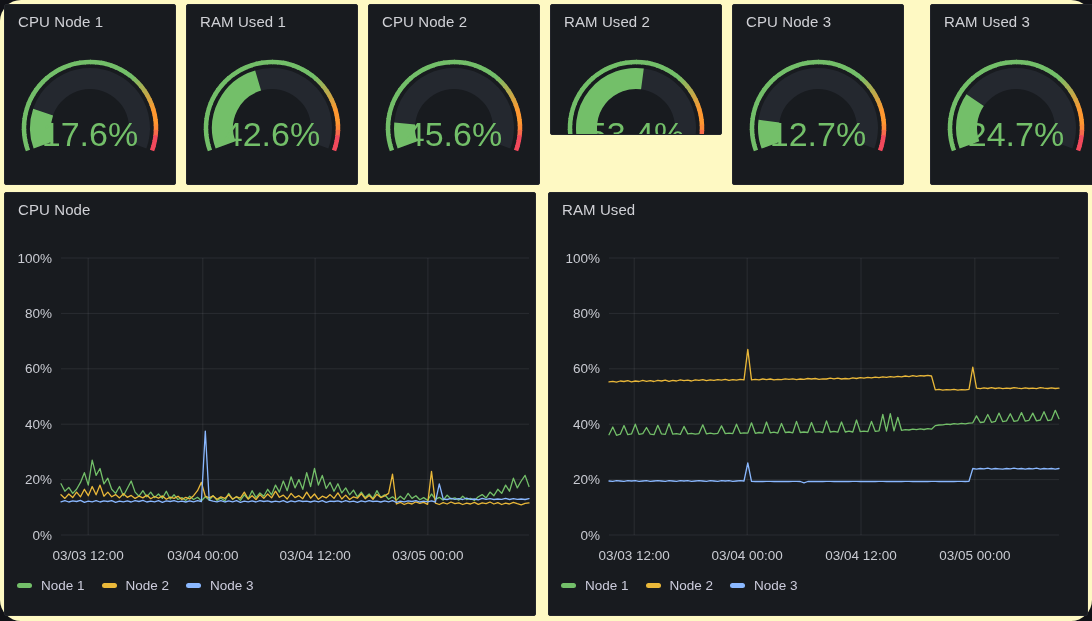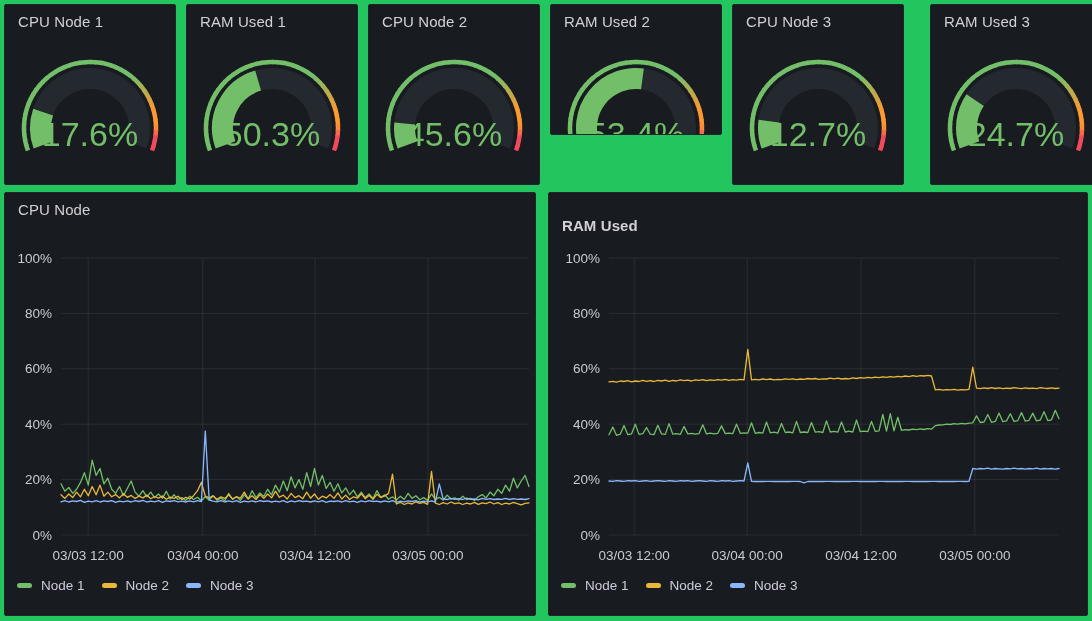--- a/index.html
+++ b/index.html
@@ -1,19 +1,19 @@
 <!DOCTYPE html>
 <html><head>
 <meta charset="utf-8">
 <style>
   html,body{margin:0;padding:0;background:#111217;}
   body{width:1092px;height:621px;overflow:hidden;
        font-family:"Liberation Sans","DejaVu Sans",sans-serif;
        -webkit-font-smoothing:antialiased;}
-  .dashboard{position:relative;width:1092px;height:621px;background:#22c55e;}
+  .dashboard{position:relative;width:1092px;height:621px;background:#fef9c3;border-radius:21px;}
   .panel{position:absolute;background:#181b1f;border:1px solid #23252b;border-radius:2px;box-sizing:border-box;overflow:hidden;}
   .panel-title{padding:8px 13px 0 13px;font-size:15px;font-weight:500;color:#d0d1d6;letter-spacing:.1px;white-space:nowrap;}
   
   .gauge-wrap{position:relative;width:160px;height:120px;margin:24px auto 0 auto;}
   .gauge-svg{position:absolute;left:0;top:0;}
   .gauge-value{position:absolute;left:0;right:0;top:61px;text-align:center;
                font-size:34px;font-weight:500;color:#73bf69;}
   
   .chart-body{position:absolute;left:0;top:0;right:0;bottom:0;}
   .chart-svg{position:absolute;left:0;top:0;}
@@ -133,21 +133,21 @@
           <path d="M 144.54 60.18 A 66 66 0 0 1 145.56 66.39" fill="none" stroke="rgb(255,152,48)" stroke-width="4.5"></path>
           <path d="M 145.44 65.39 A 66 66 0 0 1 145.96 71.65" fill="none" stroke="rgb(255,152,48)" stroke-width="4.5"></path>
           <path d="M 145.91 70.64 A 66 66 0 0 1 145.93 76.93" fill="none" stroke="rgb(253,139,55)" stroke-width="4.5"></path>
           <path d="M 145.97 75.92 A 66 66 0 0 1 145.49 82.19" fill="none" stroke="rgb(247,106,74)" stroke-width="4.5"></path>
           <path d="M 145.61 81.19 A 66 66 0 0 1 144.63 87.40" fill="none" stroke="rgb(242,73,92)" stroke-width="4.5"></path>
           <path d="M 144.82 86.40 A 66 66 0 0 1 143.35 92.52" fill="none" stroke="rgb(242,73,92)" stroke-width="4.5"></path>
           <path d="M 143.63 91.55 A 66 66 0 0 1 142.02 96.57" fill="none" stroke="rgb(242,73,92)" stroke-width="4.5"></path>
           <path d="M 33.49 90.93 A 49.5 49.5 0 1 1 126.51 90.93" fill="none" stroke="#24282f" stroke-width="21"></path>
           <path d="M 33.49 90.93 A 49.5 49.5 0 0 1 66.12 26.48" fill="none" stroke="#73bf69" stroke-width="21"></path>
         </svg>
-      <div class="gauge-value">50.3%</div>
+      <div class="gauge-value">42.6%</div>
     </div>
   </div>
   <div class="panel" style="left:368px;top:4px;width:172px;height:181px;">
     <div class="panel-title">CPU Node 2</div>
     <div class="gauge-wrap">
       <svg class="gauge-svg" width="160" height="118">
           <path d="M 17.98 96.57 A 66 66 0 0 1 16.11 90.57" fill="none" stroke="rgb(115,191,105)" stroke-width="4.5"></path>
           <path d="M 16.37 91.55 A 66 66 0 0 1 14.99 85.41" fill="none" stroke="rgb(115,191,105)" stroke-width="4.5"></path>
           <path d="M 15.18 86.40 A 66 66 0 0 1 14.29 80.18" fill="none" stroke="rgb(115,191,105)" stroke-width="4.5"></path>
           <path d="M 14.39 81.19 A 66 66 0 0 1 14.01 74.91" fill="none" stroke="rgb(115,191,105)" stroke-width="4.5"></path>
@@ -442,21 +442,21 @@
           <text x="198.15" y="367" text-anchor="middle" fill="#c9cbd2" font-size="13.5">03/04 00:00</text>
           <line x1="312" y1="65" x2="312" y2="342" stroke="rgba(204,204,220,0.10)" stroke-width="1"></line>
           <text x="312" y="367" text-anchor="middle" fill="#c9cbd2" font-size="13.5">03/04 12:00</text>
           <line x1="425.84999999999997" y1="65" x2="425.84999999999997" y2="342" stroke="rgba(204,204,220,0.10)" stroke-width="1"></line>
           <text x="425.84999999999997" y="367" text-anchor="middle" fill="#c9cbd2" font-size="13.5">03/05 00:00</text>
           <polyline points="60.0,241.7 63.8,234.0 67.5,242.3 71.3,241.2 75.0,232.6 78.8,241.7 82.5,240.9 86.3,231.2 90.0,241.4 93.8,240.6 97.5,234.5 101.3,241.2 105.0,241.7 108.8,232.3 112.5,240.9 116.3,241.4 120.0,230.6 123.8,241.2 127.5,240.6 131.3,241.4 135.0,233.4 138.8,240.9 142.5,240.3 146.3,241.2 150.0,240.6 153.8,231.8 157.5,240.9 161.3,240.1 165.0,240.9 168.8,240.3 172.5,232.9 176.3,240.6 180.0,240.1 183.8,240.6 187.5,231.2 191.3,240.3 195.0,239.8 198.8,240.1 202.5,229.8 206.3,240.3 210.0,239.5 213.8,240.1 217.5,229.0 221.3,239.8 225.0,239.2 228.8,240.1 232.5,230.4 236.3,239.5 240.0,239.0 243.8,239.8 247.5,228.4 251.3,239.5 255.0,239.0 258.8,239.5 262.5,229.5 266.3,239.2 270.0,238.7 273.8,239.5 277.5,227.9 281.3,239.0 285.0,238.4 288.8,239.2 292.5,229.0 296.3,239.0 300.0,238.1 303.8,239.0 307.5,227.0 311.3,238.7 315.0,238.1 318.8,238.7 322.5,228.4 326.3,238.4 330.0,237.8 333.8,221.5 337.5,238.1 341.3,220.7 345.0,237.8 348.8,224.3 352.5,237.3 356.3,236.7 360.0,237.0 363.8,236.2 367.5,236.7 371.3,235.9 375.0,236.5 378.8,235.6 382.5,236.2 386.3,232.6 390.0,232.0 393.8,231.8 397.5,231.2 401.3,231.5 405.0,230.6 408.8,231.2 412.5,230.4 416.3,230.9 420.0,230.1 423.8,229.8 427.5,222.9 431.3,229.5 435.0,229.0 438.8,221.5 442.5,229.3 446.3,228.4 450.0,220.1 453.8,228.7 457.5,227.9 461.3,220.7 465.0,228.4 468.8,227.6 472.5,219.6 476.3,228.2 480.0,227.3 483.8,220.1 487.5,227.9 491.3,227.0 495.0,218.7 498.8,227.6 502.5,226.8 506.3,217.3 510.0,225.7" fill="none" stroke="#73bf69" stroke-width="1.3" stroke-linejoin="round" stroke-linecap="round"></polyline>
           <polyline points="60.0,188.8 63.8,188.3 67.5,189.1 71.3,188.0 75.0,188.5 78.8,187.7 82.5,188.8 86.3,188.0 90.0,188.5 93.8,187.4 97.5,188.3 101.3,187.7 105.0,188.5 108.8,187.4 112.5,188.0 116.3,187.2 120.0,188.3 123.8,187.4 127.5,188.0 131.3,186.9 135.0,187.7 138.8,187.2 142.5,188.0 146.3,186.9 150.0,187.4 153.8,186.6 157.5,187.7 161.3,186.9 165.0,187.4 168.8,186.6 172.5,187.2 176.3,186.3 180.0,187.4 183.8,186.6 187.5,187.2 191.3,186.3 195.0,186.9 198.8,156.4 202.5,186.9 206.3,186.3 210.0,186.9 213.8,186.0 217.5,186.6 221.3,186.0 225.0,186.9 228.8,186.3 232.5,186.6 236.3,185.8 240.0,186.3 243.8,185.8 247.5,186.6 251.3,186.0 255.0,186.3 258.8,185.5 262.5,186.0 266.3,185.5 270.0,186.3 273.8,185.8 277.5,186.0 281.3,185.2 285.0,185.8 288.8,185.2 292.5,186.0 296.3,185.5 300.0,185.8 303.8,184.9 307.5,185.5 311.3,184.7 315.0,185.2 318.8,184.4 322.5,184.9 326.3,184.1 330.0,184.7 333.8,183.8 337.5,184.4 341.3,183.6 345.0,184.1 348.8,183.3 352.5,183.8 356.3,183.0 360.0,183.6 363.8,182.7 367.5,183.3 371.3,182.7 375.0,183.0 378.8,182.4 382.5,183.0 386.3,196.9 390.0,196.3 393.8,197.1 397.5,196.6 401.3,196.9 405.0,196.3 408.8,197.1 412.5,196.6 416.3,196.9 420.0,196.3 423.8,174.1 427.5,195.2 431.3,195.7 435.0,194.9 438.8,195.5 442.5,194.6 446.3,195.5 450.0,194.9 453.8,195.7 457.5,195.2 461.3,195.5 465.0,194.6 468.8,195.2 472.5,195.7 476.3,194.9 480.0,195.5 483.8,195.2 487.5,195.7 491.3,194.6 495.0,195.2 498.8,195.5 502.5,194.9 506.3,195.5 510.0,195.2" fill="none" stroke="#eab839" stroke-width="1.3" stroke-linejoin="round" stroke-linecap="round"></polyline>
           <polyline points="60.0,288.0 63.8,288.3 67.5,287.7 71.3,288.0 75.0,288.3 78.8,287.7 82.5,288.0 86.3,287.7 90.0,288.3 93.8,288.0 97.5,287.7 101.3,288.3 105.0,288.0 108.8,287.7 112.5,288.0 116.3,288.3 120.0,287.7 123.8,288.0 127.5,288.3 131.3,287.7 135.0,288.0 138.8,287.7 142.5,288.3 146.3,288.0 150.0,287.7 153.8,288.0 157.5,288.3 161.3,287.7 165.0,288.0 168.8,288.3 172.5,287.7 176.3,288.0 180.0,287.7 183.8,288.3 187.5,288.0 191.3,287.7 195.0,288.0 198.8,270.0 202.5,288.3 206.3,288.5 210.0,288.3 213.8,288.5 217.5,288.3 221.3,288.3 225.0,288.5 228.8,288.3 232.5,288.5 236.3,288.3 240.0,288.5 243.8,288.3 247.5,288.3 251.3,288.5 255.0,289.9 258.8,288.5 262.5,288.3 266.3,288.5 270.0,288.3 273.8,288.5 277.5,288.3 281.3,288.3 285.0,288.5 288.8,288.3 292.5,288.5 296.3,288.3 300.0,288.5 303.8,288.3 307.5,288.3 311.3,288.5 315.0,288.3 318.8,288.5 322.5,288.3 326.3,288.5 330.0,288.3 333.8,288.3 337.5,288.5 341.3,288.3 345.0,288.5 348.8,288.3 352.5,288.5 356.3,288.3 360.0,288.3 363.8,288.5 367.5,288.3 371.3,288.5 375.0,288.3 378.8,288.5 382.5,288.3 386.3,288.3 390.0,288.5 393.8,288.3 397.5,288.5 401.3,288.3 405.0,288.5 408.8,288.3 412.5,288.3 416.3,288.5 420.0,288.3 423.8,275.5 427.5,276.1 431.3,275.5 435.0,275.8 438.8,275.2 442.5,276.1 446.3,275.5 450.0,275.8 453.8,276.1 457.5,275.5 461.3,275.8 465.0,275.2 468.8,275.8 472.5,275.5 476.3,276.1 480.0,275.5 483.8,275.8 487.5,275.2 491.3,276.1 495.0,275.5 498.8,275.8 502.5,275.5 506.3,276.1 510.0,275.5" fill="none" stroke="#8ab8ff" stroke-width="1.3" stroke-linejoin="round" stroke-linecap="round"></polyline>
         </svg>
     </div>
-    <div class="panel-title" style="position:absolute;left:0;top:16px;font-weight:bold;">RAM Used</div>
+    <div class="panel-title" style="position:absolute;left:0;top:0;">RAM Used</div>
     <div class="legend">
       <div class="legend-item">
         <span class="legend-marker" style="background: rgb(115, 191, 105);"></span>
         <span class="legend-label">Node 1</span>
       </div>
       <div class="legend-item">
         <span class="legend-marker" style="background: rgb(234, 184, 57);"></span>
         <span class="legend-label">Node 2</span>
       </div>
       <div class="legend-item">

